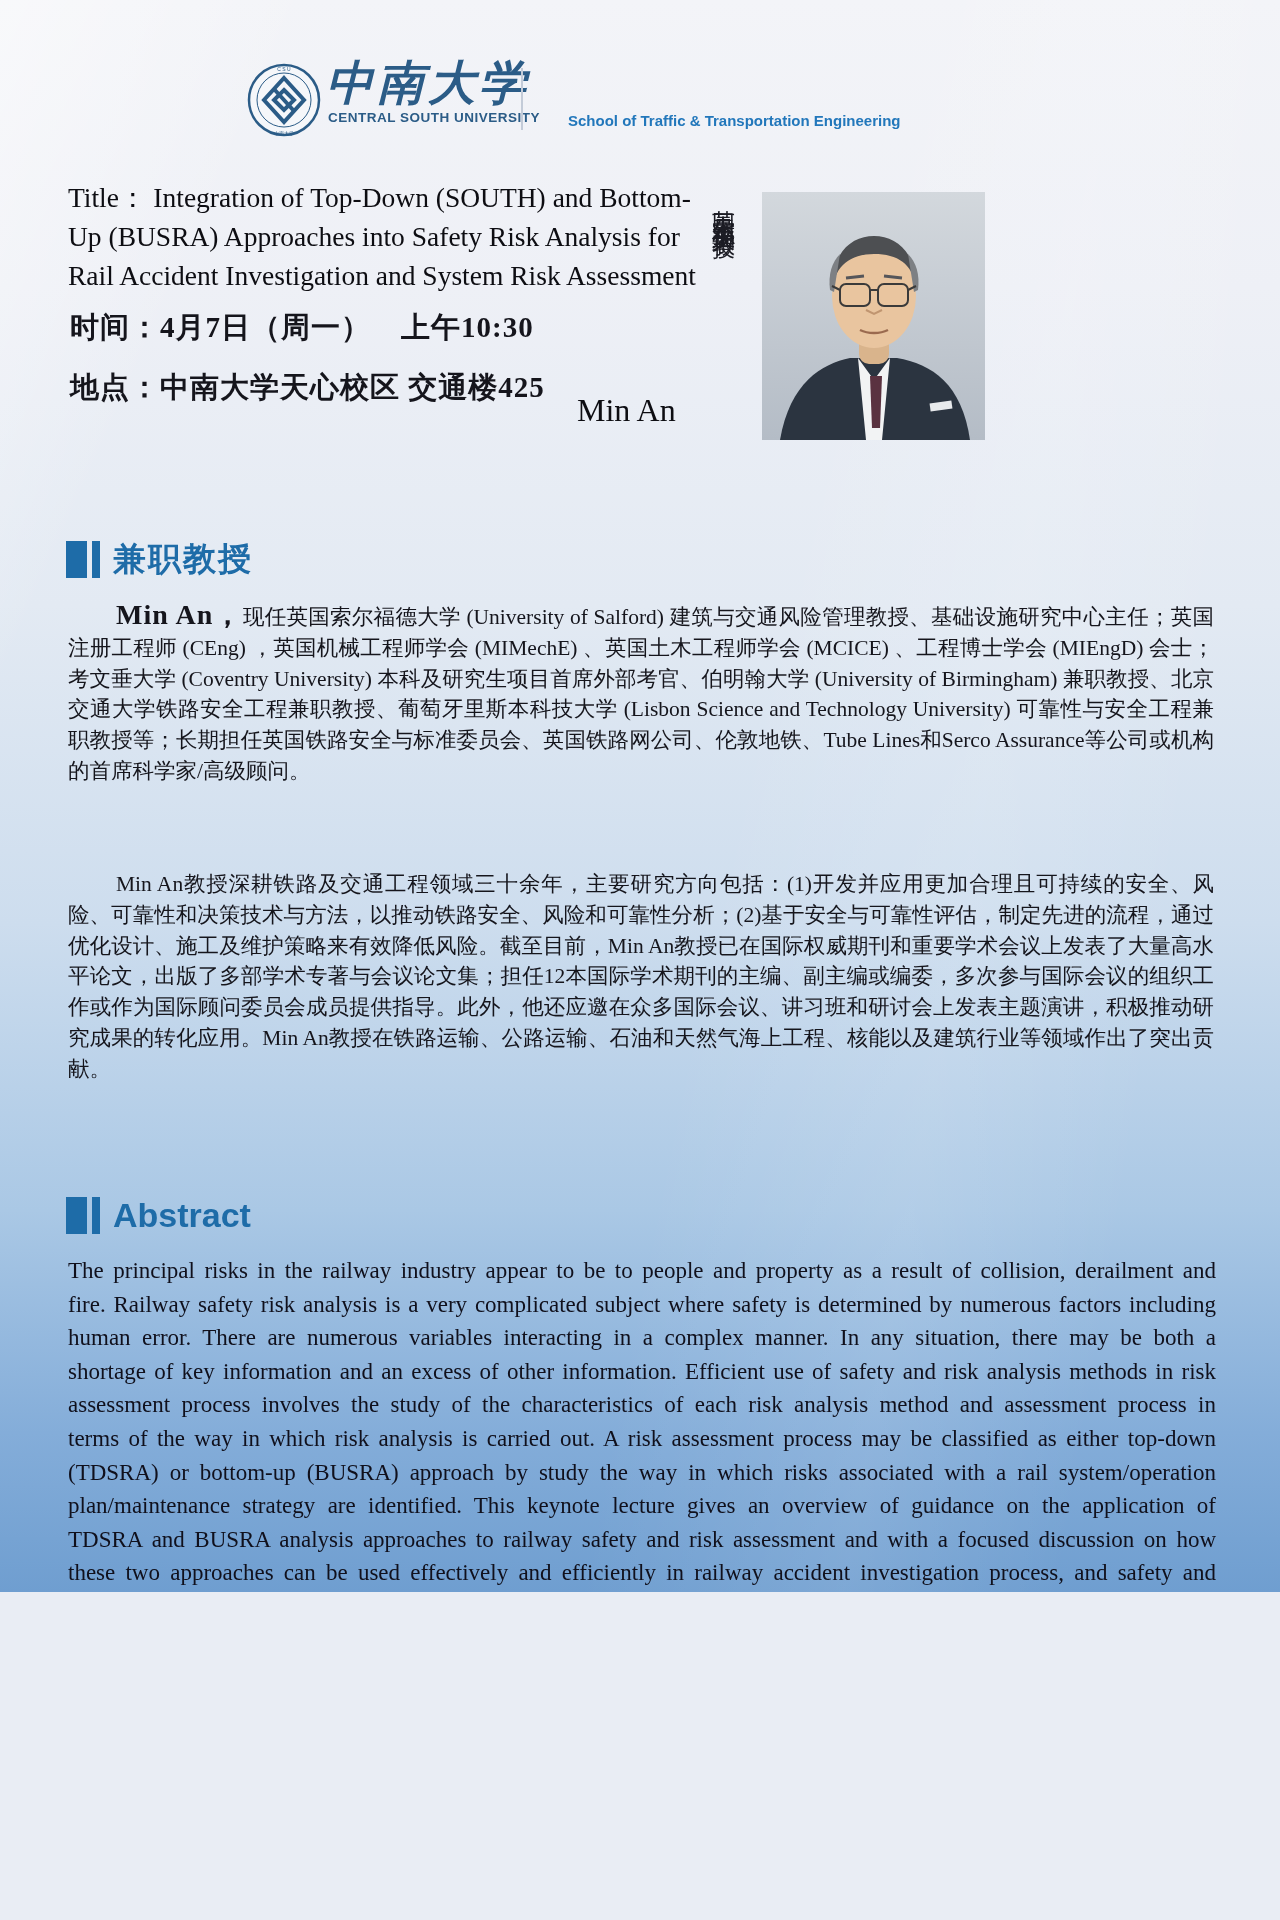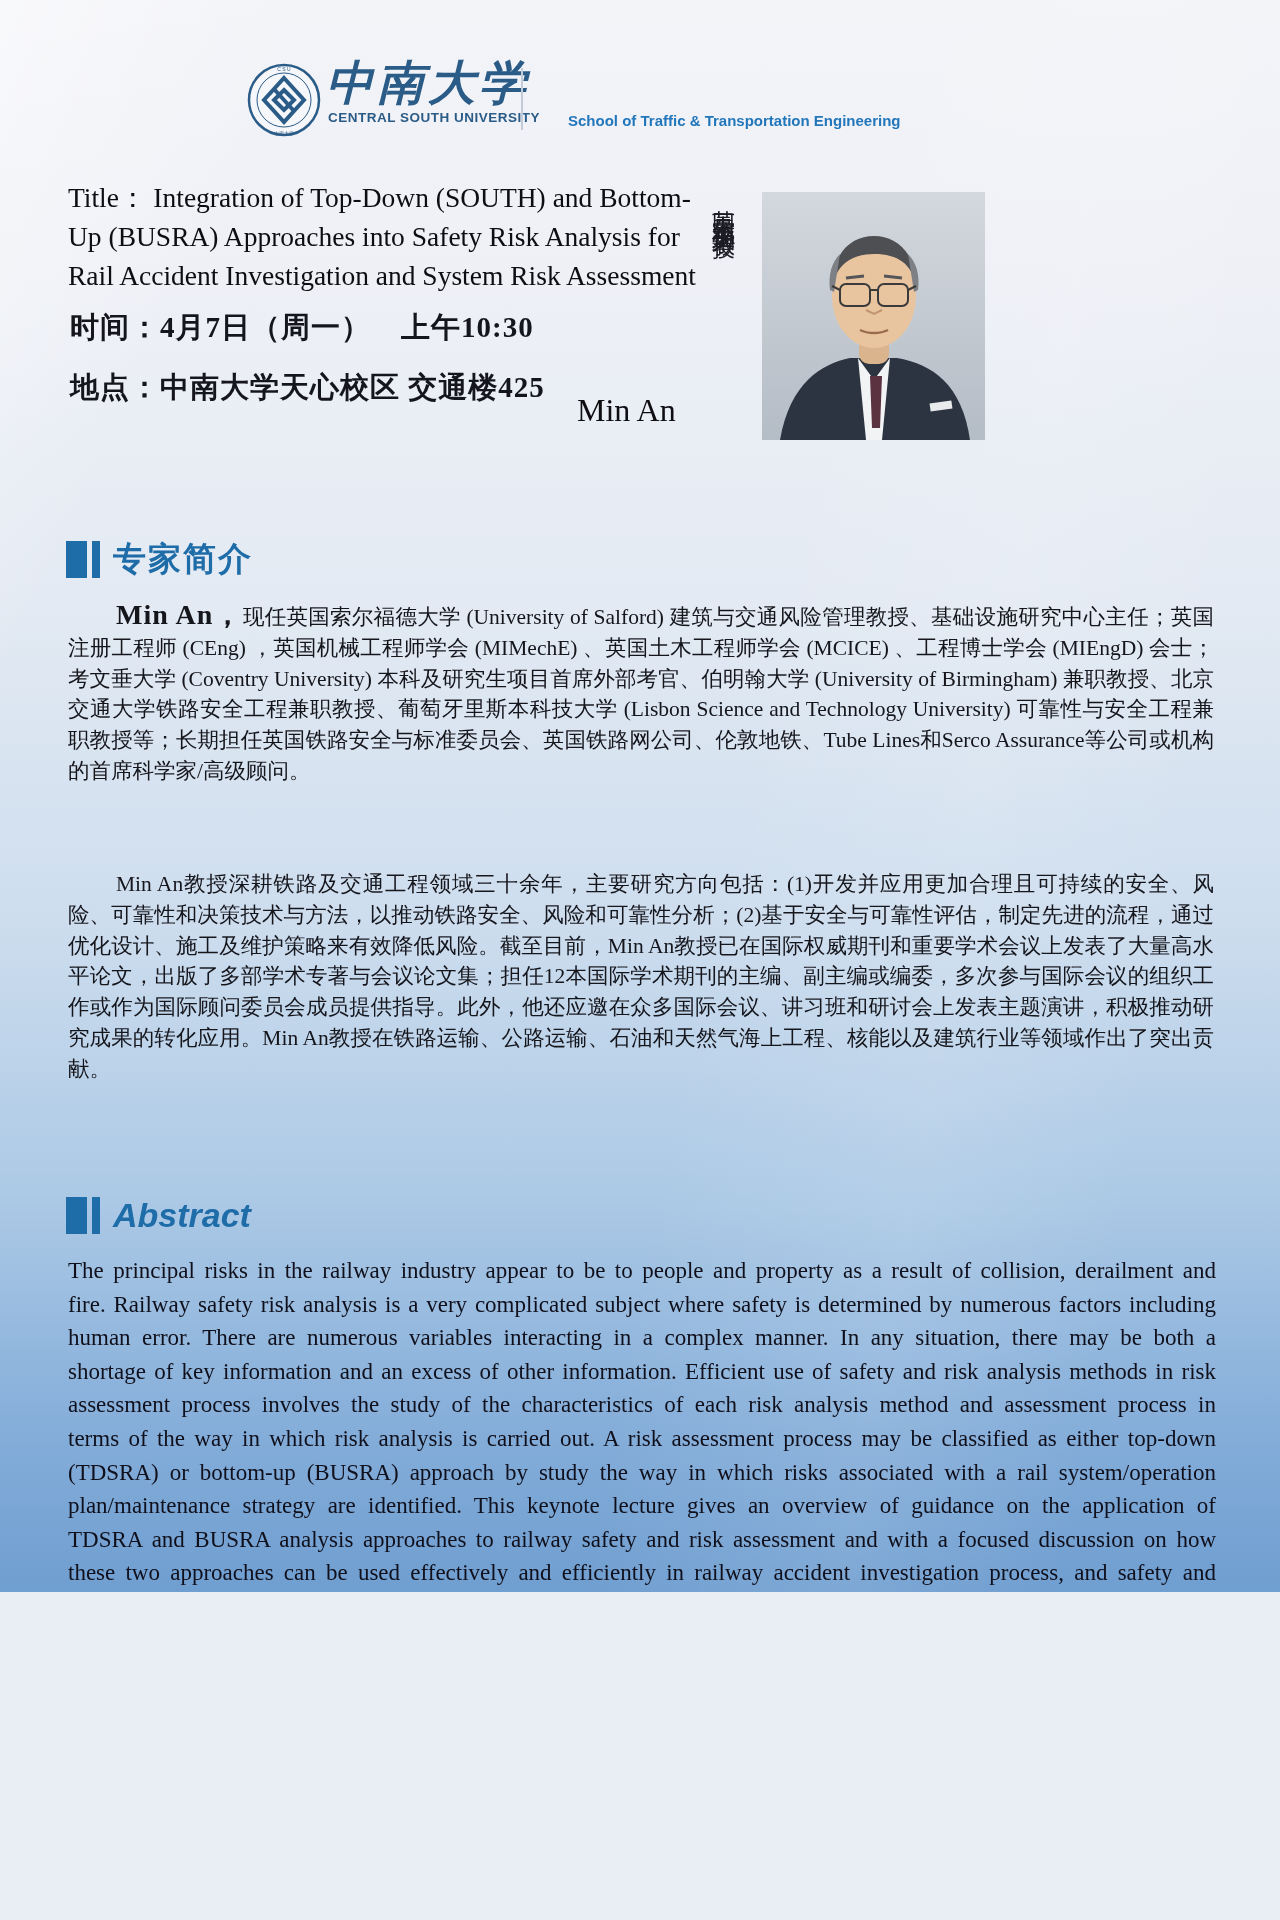--- a/index.html
+++ b/index.html
@@ -27,21 +27,21 @@
   .speaker-affiliation{position:absolute;top:192px;left:708px;height:256px;writing-mode:vertical-rl;text-orientation:upright;font-size:23px;letter-spacing:3px;color:#1c1c24;}
   .speaker-photo{position:absolute;top:192px;left:762px;width:223px;height:248px;}
   
   .section-header{position:absolute;display:flex;align-items:center;}
   .marker{display:inline-flex;align-items:stretch;height:37px;margin-right:13px;}
   .marker .thick{width:21px;background:#1e6ca8;}
   .marker .thin{width:8px;background:#1e6ca8;margin-left:5px;}
   .section-header h2{margin:0;font-family:"Liberation Sans",sans-serif;font-weight:bold;color:#1e6ca8;}
   .hdr-bio{top:537px;left:66px;}
   .hdr-bio h2{font-size:33px;letter-spacing:2px;}
-  .hdr-abs{top:1196px;left:66px;font-style:italic;}
+  .hdr-abs{top:1196px;left:66px;}
   .hdr-abs h2{font-size:34px;}
   
   .bio-p1{position:absolute;top:600px;left:68px;width:1146px;margin:0;font-size:21.5px;line-height:30.8px;text-align:justify;text-indent:48px;}
   .bio-p1 .lead{font-size:28px;font-weight:bold;letter-spacing:1px;}
   .bio-p2{position:absolute;top:869px;left:68px;width:1146px;margin:0;font-size:21.5px;line-height:30.8px;text-align:justify;text-indent:48px;}
   .abstract-p{position:absolute;top:1254px;left:68px;width:1148px;margin:0;font-size:23px;line-height:33.6px;text-align:justify;word-spacing:2px;color:#10101c;}
   
   .footer-bg{position:absolute;left:0;top:1748px;width:1280px;height:172px;}
   .gate{position:absolute;left:10px;top:1758px;}
   .motto{position:absolute;top:1848px;left:168px;font-size:30px;font-weight:bold;font-style:italic;color:#f4f8fc;letter-spacing:6px;white-space:nowrap;}
@@ -109,21 +109,21 @@
     <path d="M104 118 L112 122 L120 118" fill="none" stroke="#c09570" stroke-width="2"></path>
     <path d="M98 138 C106 142 118 142 126 138" fill="none" stroke="#9a6a4f" stroke-width="2.5"></path>
     <path d="M84 86 L102 84 M122 84 L140 86" stroke="#55565a" stroke-width="3"></path>
   </svg>
 
   <div class="section-header hdr-bio">
     <span class="marker">
         <span class="thick"></span>
         <span class="thin"></span>
       </span>
-    <h2>专家简介</h2>
+    <h2>兼职教授</h2>
   </div>
   <p class="bio-p1"><span class="lead">Min An，</span><span>现任英国索尔福德大学 (University of Salford) 建筑与交通风险管理教授、基础设施研究中心主任；英国注册工程师 (CEng) ，英国机械工程师学会 (MIMechE) 、英国土木工程师学会 (MCICE) 、工程博士学会 (MIEngD) 会士；考文垂大学 (Coventry University) 本科及研究生项目首席外部考官、伯明翰大学 (University of Birmingham) 兼职教授、北京交通大学铁路安全工程兼职教授、葡萄牙里斯本科技大学 (Lisbon Science and Technology University) 可靠性与安全工程兼职教授等；长期担任英国铁路安全与标准委员会、英国铁路网公司、伦敦地铁、Tube Lines和Serco Assurance等公司或机构的首席科学家/高级顾问。</span></p>
   <p class="bio-p2">Min An教授深耕铁路及交通工程领域三十余年，主要研究方向包括：(1)开发并应用更加合理且可持续的安全、风险、可靠性和决策技术与方法，以推动铁路安全、风险和可靠性分析；(2)基于安全与可靠性评估，制定先进的流程，通过优化设计、施工及维护策略来有效降低风险。截至目前，Min An教授已在国际权威期刊和重要学术会议上发表了大量高水平论文，出版了多部学术专著与会议论文集；担任12本国际学术期刊的主编、副主编或编委，多次参与国际会议的组织工作或作为国际顾问委员会成员提供指导。此外，他还应邀在众多国际会议、讲习班和研讨会上发表主题演讲，积极推动研究成果的转化应用。Min An教授在铁路运输、公路运输、石油和天然气海上工程、核能以及建筑行业等领域作出了突出贡献。</p>
 
   <div class="section-header hdr-abs">
     <span class="marker">
         <span class="thick"></span>
         <span class="thin"></span>
       </span>
     <h2>Abstract</h2>

